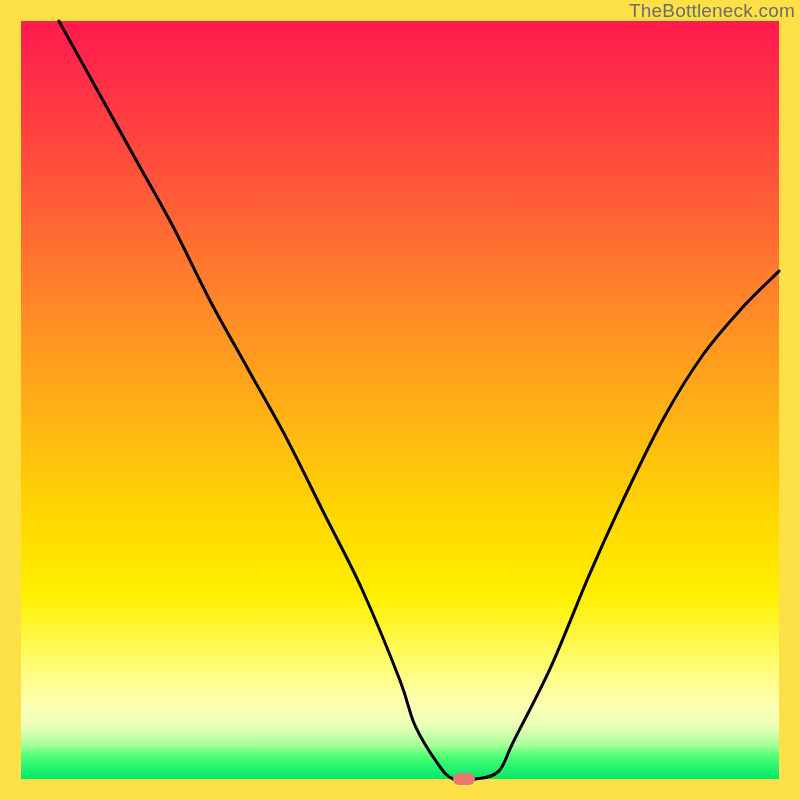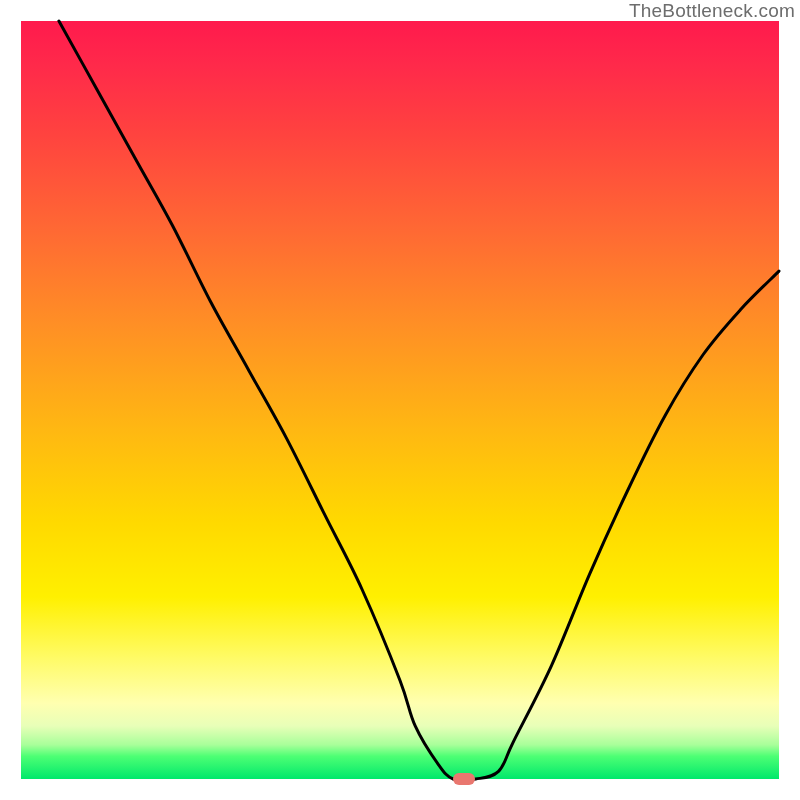--- a/index.html
+++ b/index.html
@@ -8,21 +8,21 @@
     width: 800px;
     height: 800px;
     background: #000;
     overflow: hidden;
     font-family: Arial, Helvetica, sans-serif;
   }
   .frame {
     position: relative;
     width: 800px;
     height: 800px;
-    background: #ffffff;
+    background: #fde047;
   }
   .plot {
     position: absolute;
     left: 21px;
     top: 21px;
     width: 758px;
     height: 758px;
     
     background: linear-gradient(
       to bottom,

